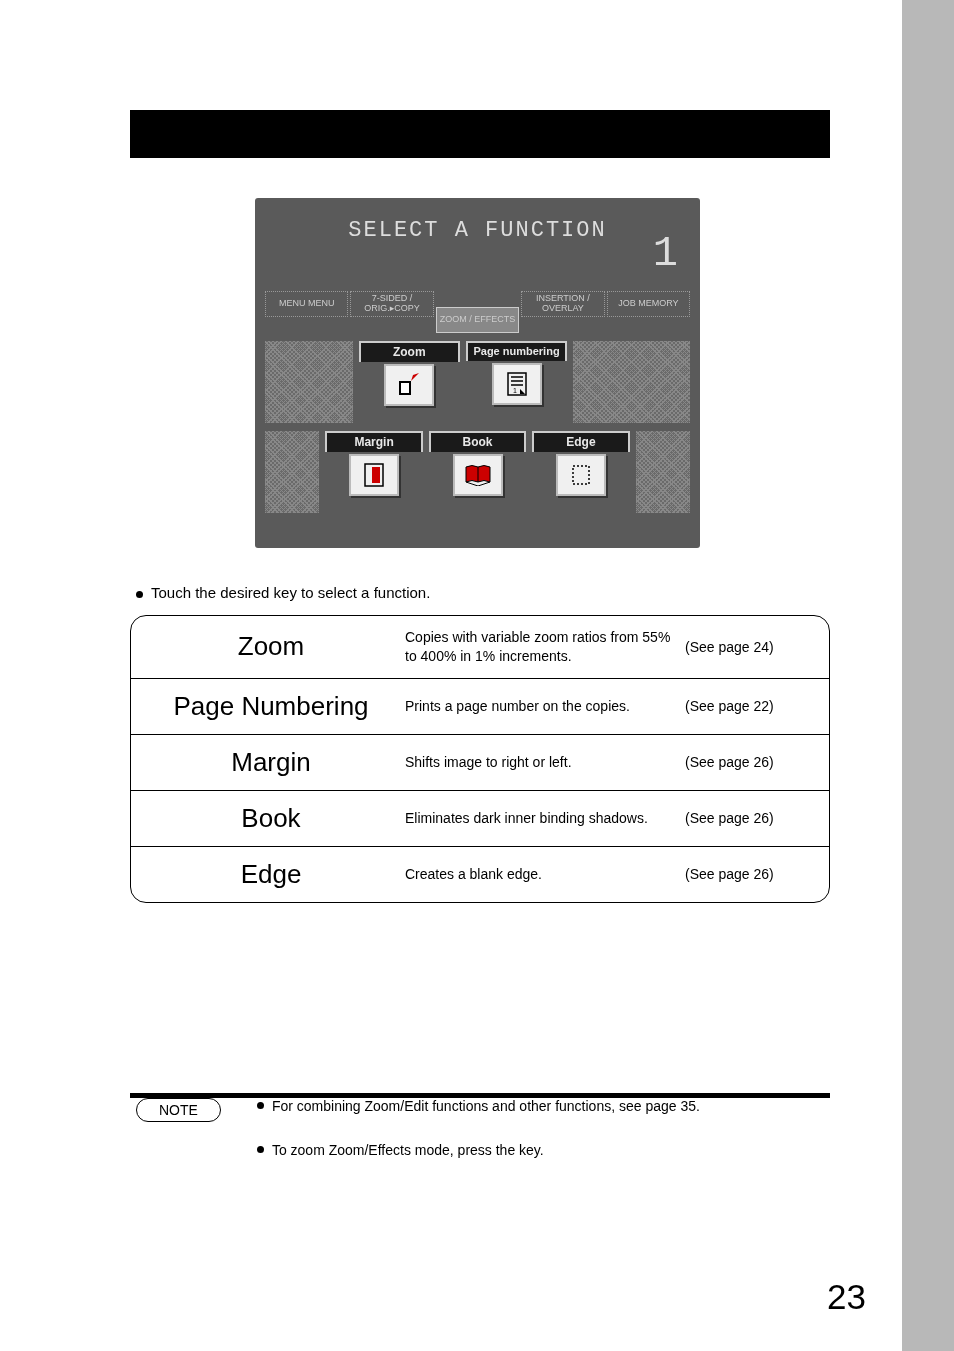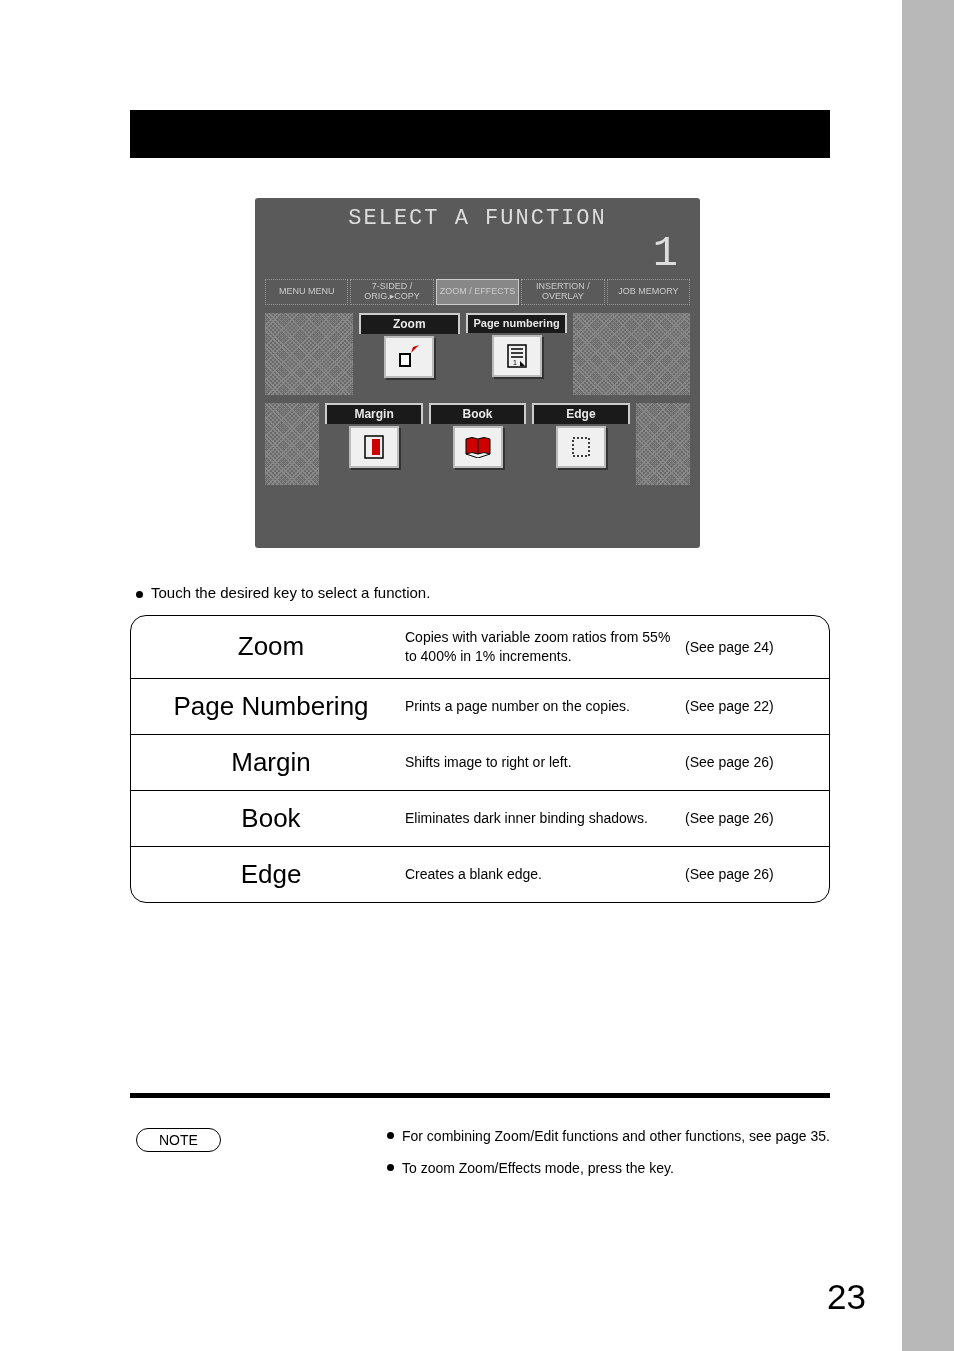--- a/index.html
+++ b/index.html
@@ -38,21 +38,21 @@
       border-radius: 3px;
       padding: 0;
       position: relative;
     }
     .lcd-title {
       color: #ddd;
       font-family: "Courier New", monospace;
       font-size: 22px;
       letter-spacing: 2px;
       text-align: center;
-      padding-top: 8px;
+      padding-top: 20px;
       font-weight: normal;
     }
     .lcd-counter {
       position: absolute;
       right: 22px;
       top: 32px;
       color: #ddd;
       font-family: "Courier New", monospace;
       font-size: 42px;
       font-weight: normal;
@@ -72,20 +72,21 @@
       line-height: 1.1;
       display: flex;
       align-items: center;
       justify-content: center;
       text-align: center;
       font-family: Arial, sans-serif;
     }
     .tab.active {
       background: #888;
       border: 1px solid #ccc;
+      margin-top: 16px;
     }
     .lcd-body {
       margin-top: 8px;
       padding: 0 10px;
       display: flex;
       flex-direction: column;
       gap: 8px;
     }
     .lcd-row {
       display: flex;
@@ -168,24 +169,22 @@
       font-size: 14px;
       text-align: left;
     }
     .hr-sep {
       margin-top: 190px;
       width: 700px;
       height: 5px;
       background: #000;
     }
     .note-area {
-      margin-top: 30px;
       display: flex;
       width: 700px;
-      justify-content: space-between;
     }
     .note-col {
       display: flex;
       flex-direction: column;
       gap: 28px;
       padding-left: 6px;
     }
     .note-pill {
       display: inline-flex;
       align-items: center;
@@ -197,21 +196,21 @@
     }
     .note-line {
       font-size: 14px;
       margin-left: 20px;
       display: flex;
       align-items: center;
     }
     .note-lines {
       display: flex;
       flex-direction: column;
-      gap: 16px;
+      gap: 28px;
       margin-left: 16px;
     }
     .page-num {
       position: absolute;
       bottom: 34px;
       right: 88px;
       font-size: 35px;
       font-family: Arial, sans-serif;
     }
     .bullet {

